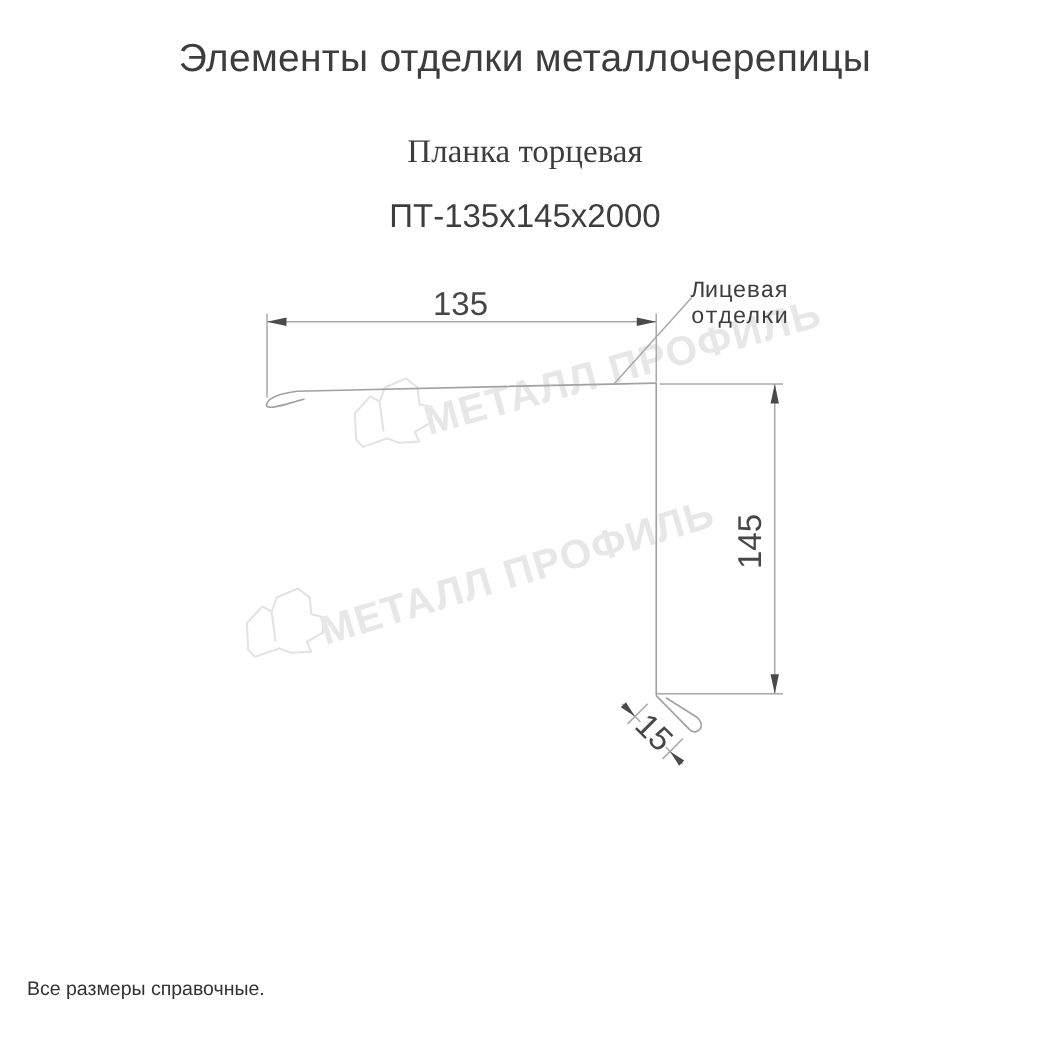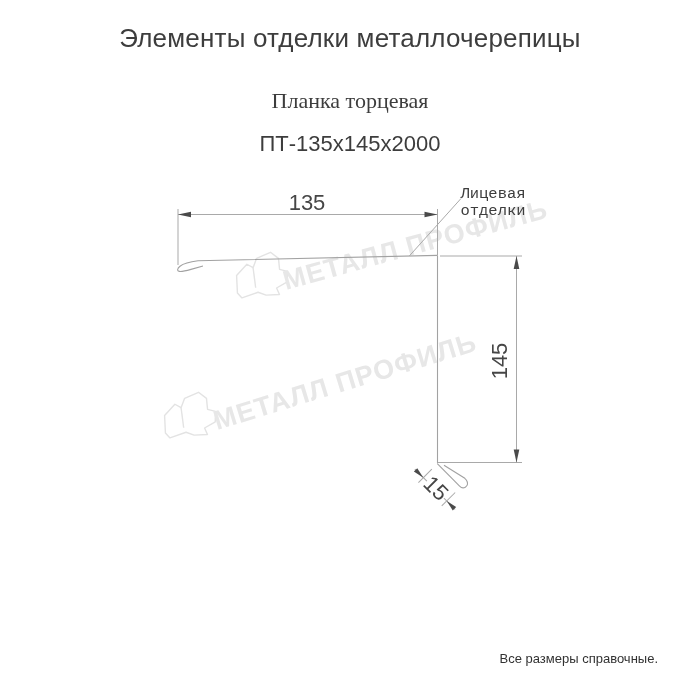--- a/index.html
+++ b/index.html
@@ -17,21 +17,21 @@
   }
   .subtitle.name{top:89px;font-family:Liberation Serif, serif;}
   .subtitle.code{top:118px;margin-top:14px;}
   .drawing{position:absolute;left:0;top:0;}
   .face-label{
     position:absolute;left:452px;top:186px;width:82px;text-align:center;
     font-size:15.5px;line-height:16.5px;color:#3d3d3d;font-family:Liberation Mono, monospace;
   }
   .footer{
     position:absolute;left:18px;top:650px;width:640px;
-    font-size:13px;line-height:18.5px;color:#323232;text-align:right;
+    font-size:13px;line-height:18.5px;color:#323232;
   }
   
   .thin{stroke:#a9a9a9;stroke-width:1;fill:none;}
   .profline{stroke:#a2a2a2;stroke-width:1.1;fill:none;}
   .arrow{fill:#4a4a4a;stroke:none;}
   .dimtext{font-family:"Liberation Sans",sans-serif;font-size:22px;fill:#464646;}
   .wmtext{font-family:"Liberation Sans",sans-serif;font-weight:bold;font-size:27px;
           letter-spacing:1px;fill:#e7e7e7;}
   .wmlogo{stroke:#e3e3e3;stroke-width:1.4;fill:none;stroke-linejoin:round;}
 </style>

